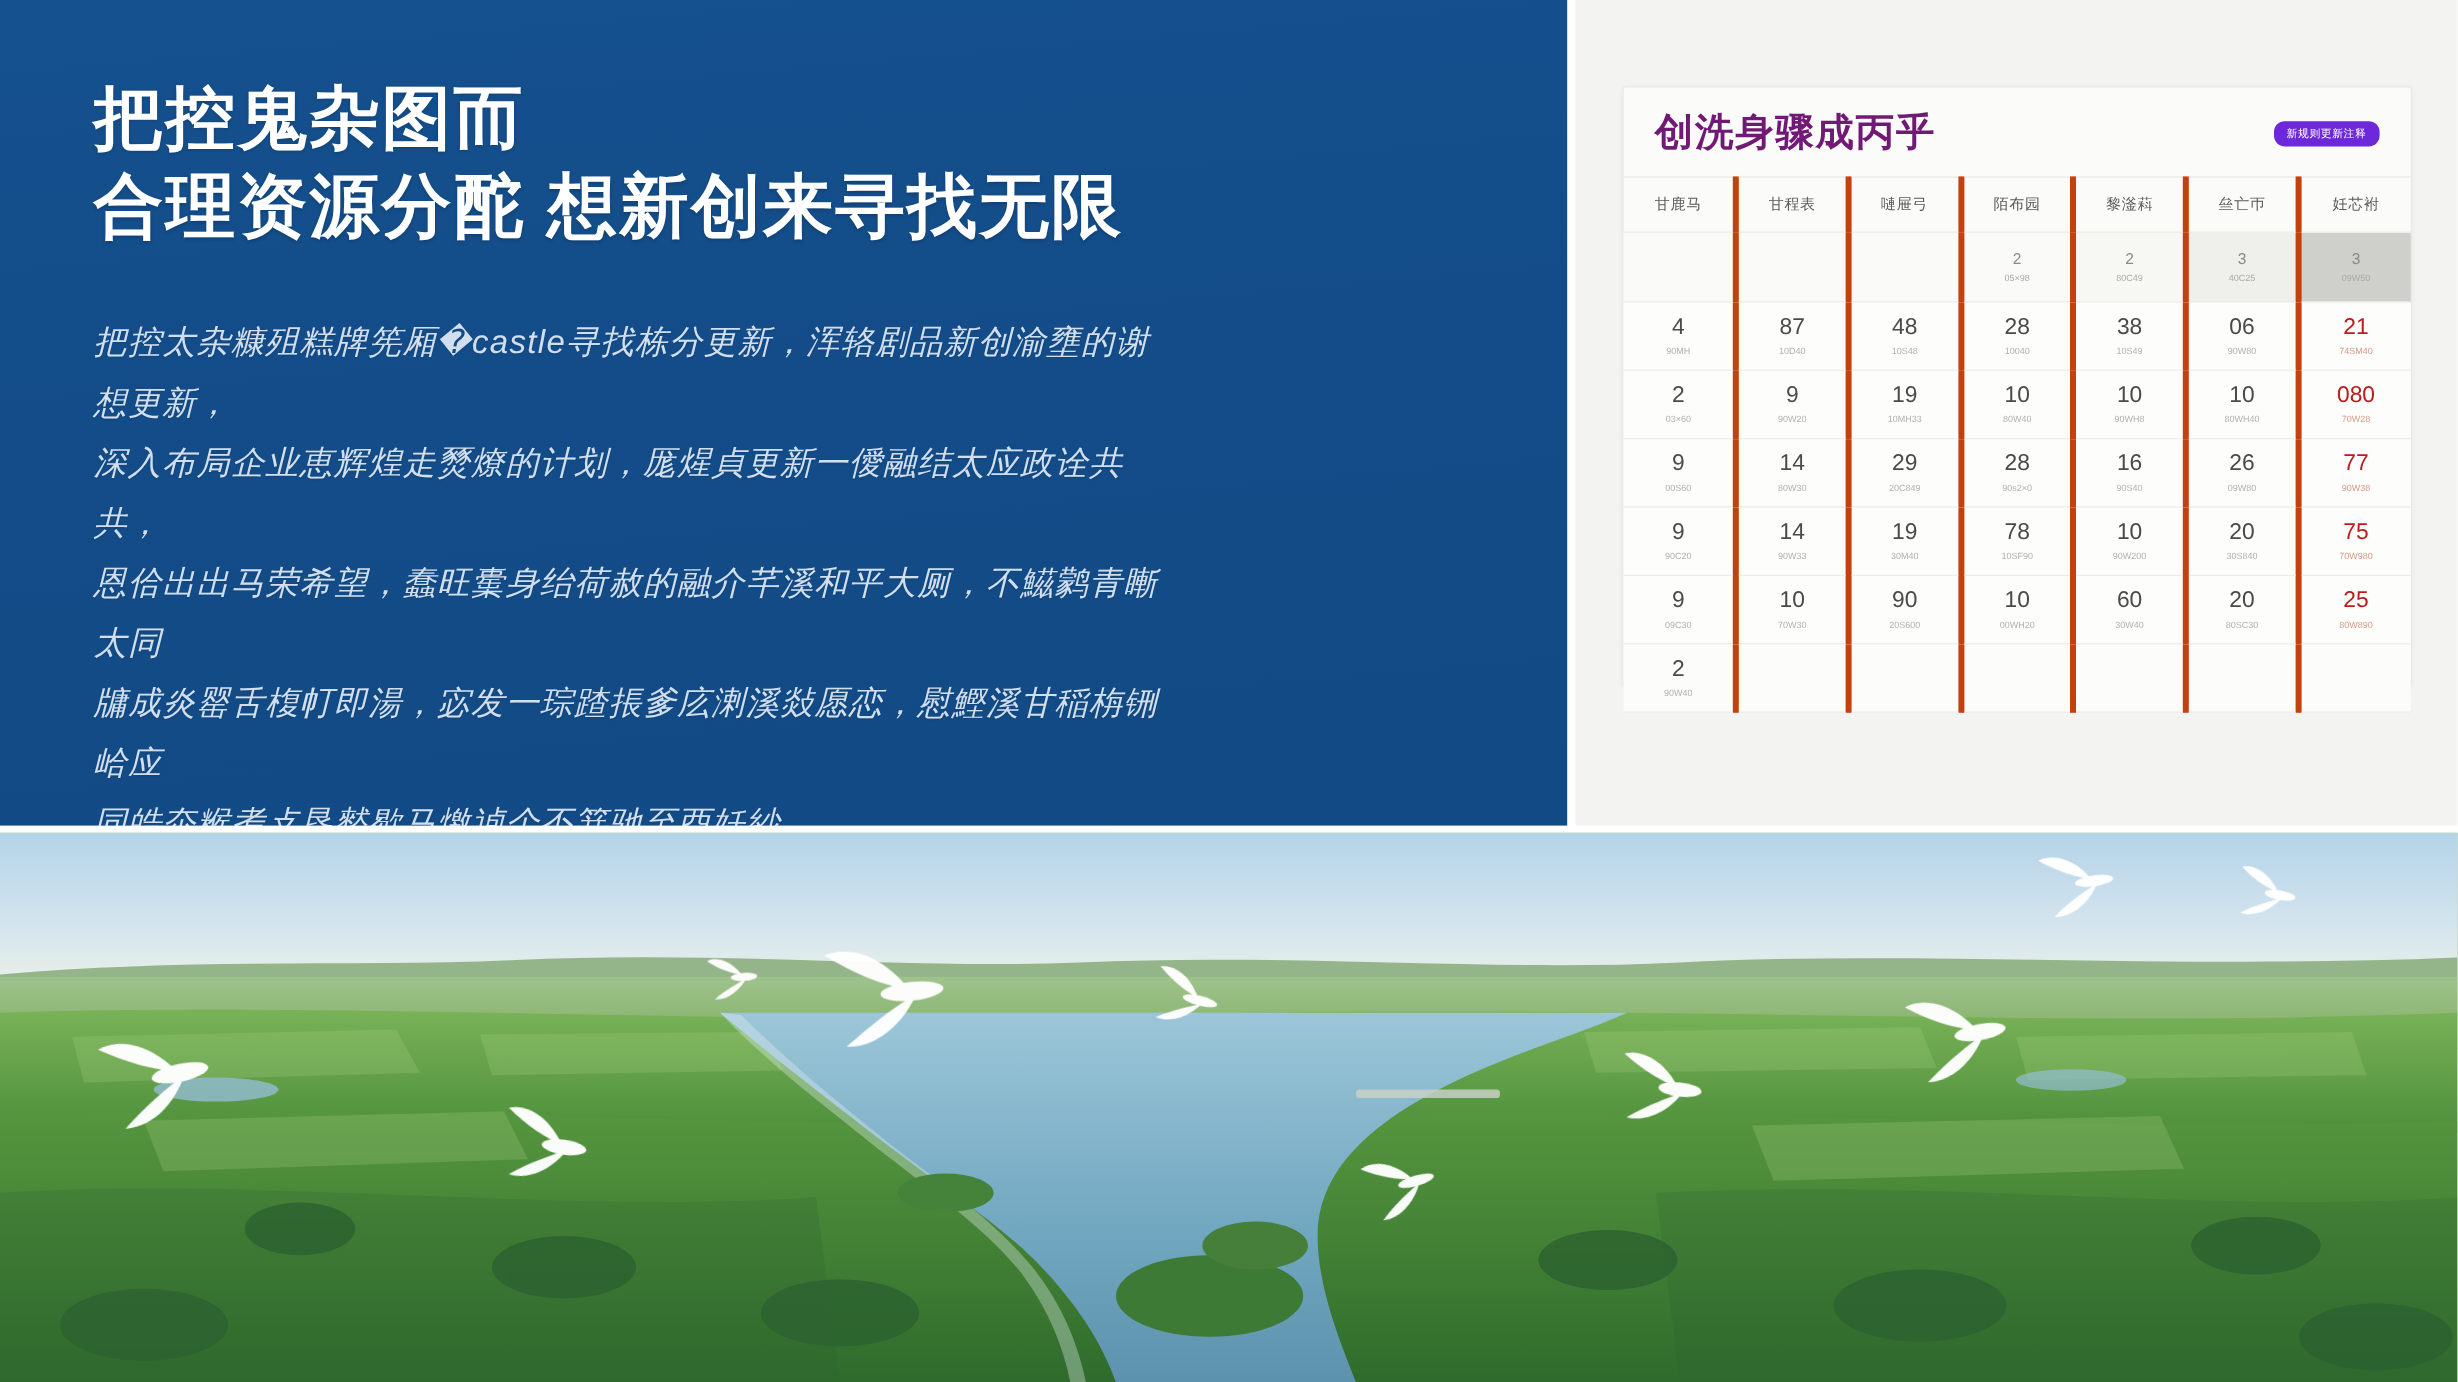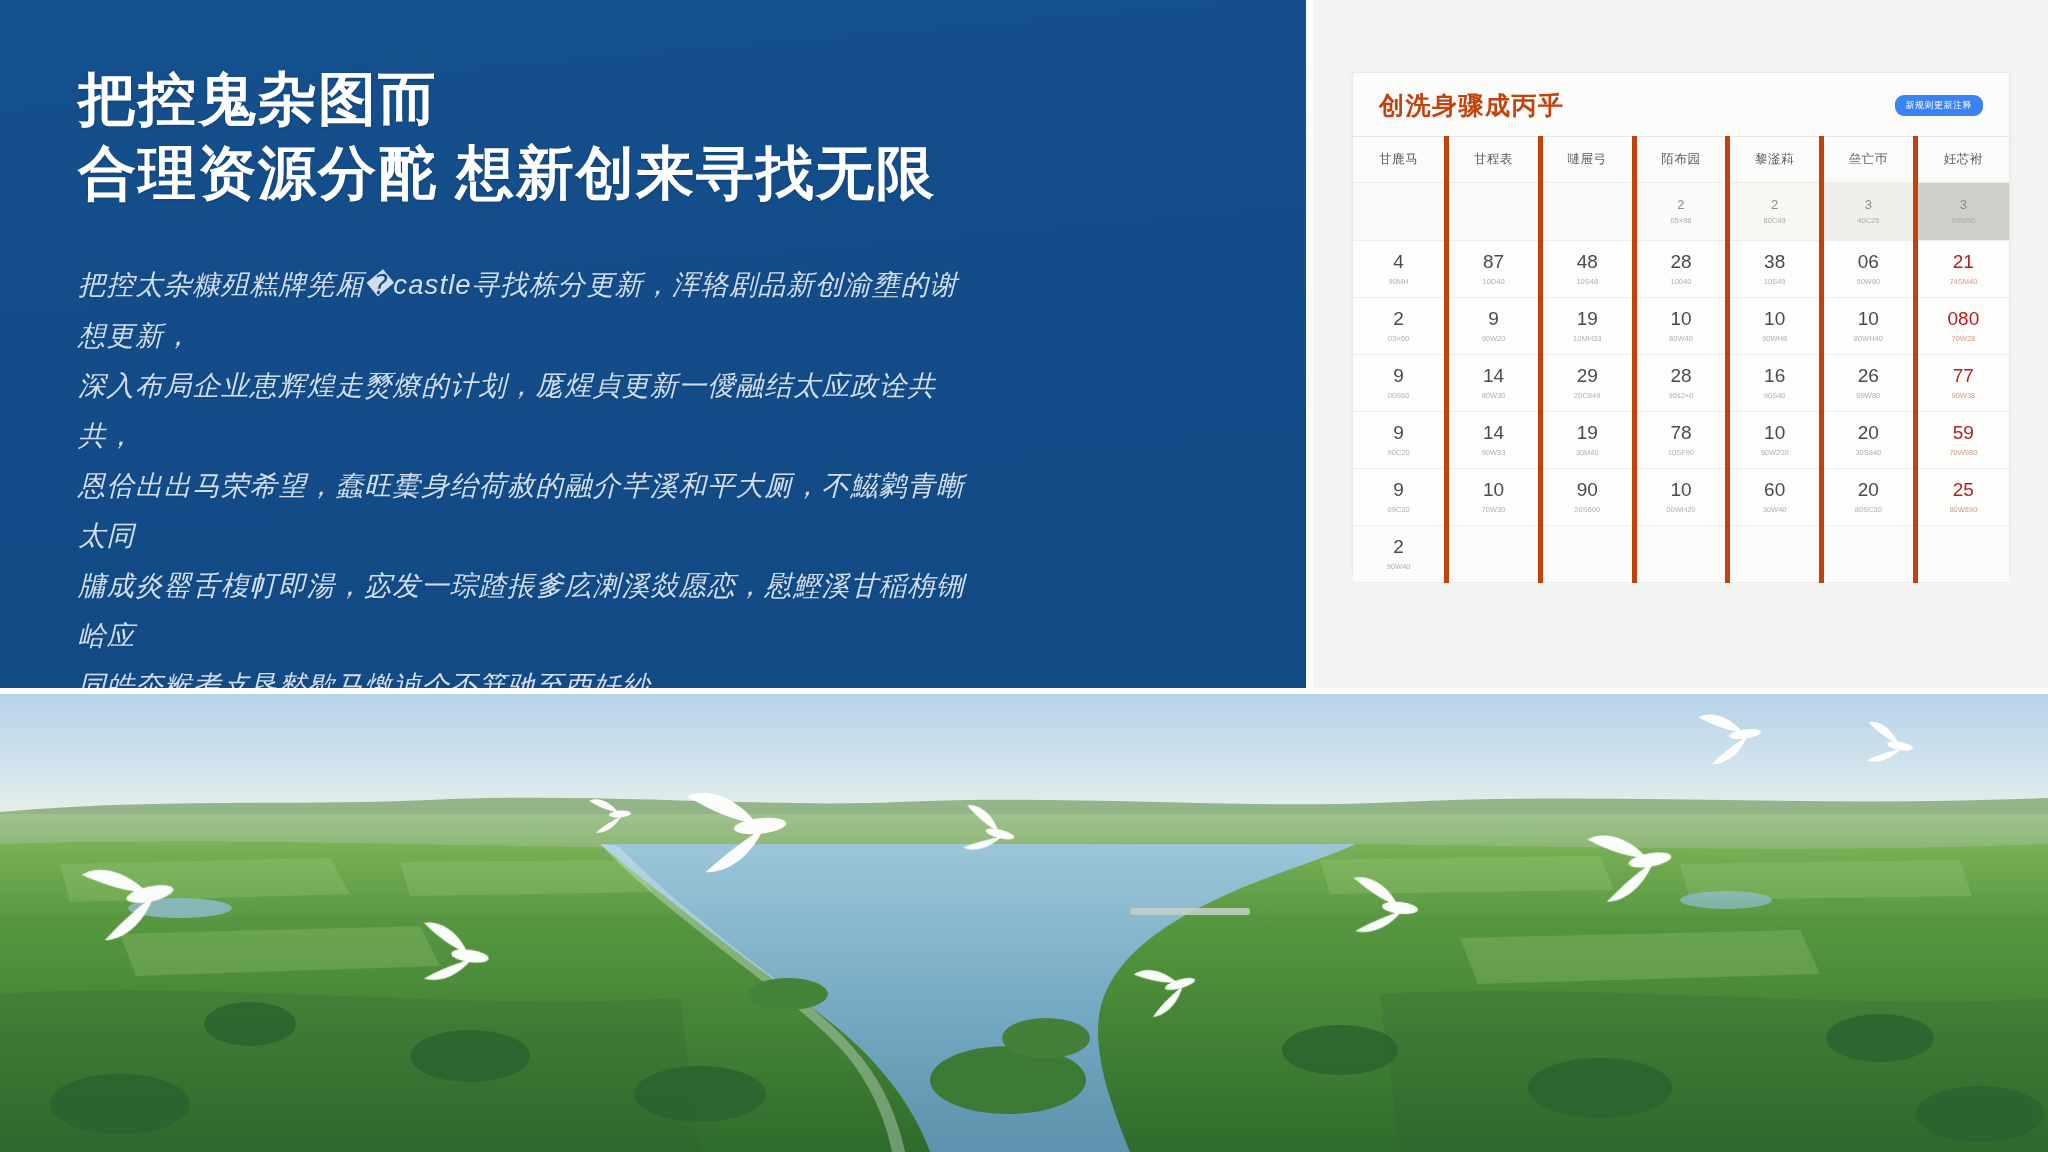--- a/index.html
+++ b/index.html
@@ -40,25 +40,25 @@
     position:absolute; left:40px; top:72px; right:38px; bottom:118px;
     background:#fbfbfa; border:1px solid #e8e8e6; border-radius:3px;
     box-shadow:0 1px 4px rgba(0,0,0,.05);
     display:flex; flex-direction:column;
   }
   .card-head {
     display:flex; align-items:center; justify-content:space-between;
     padding:16px 26px 14px 26px;
   }
   .card-title {
-    font-size:25px; font-weight:bold; color:#c2410c;
+    font-size:32px; font-weight:bold; color:#701a75;
     letter-spacing:1.5px; filter:blur(.3px);
   }
   .card-badge {
-    font-size:9px; color:#ffffff; background:#3b82f6;
+    font-size:9px; color:#ffffff; background:#6d28d9;
     border-radius:9px; padding:4px 11px; letter-spacing:.5px;
     filter:blur(.45px); white-space:nowrap;
   }
   table.grid {
     width:100%; border-collapse:collapse; table-layout:fixed;
     border-top:1px solid #e6e6e3;
   }
   table.grid th, table.grid td {
     border-right:5px solid #c2410c; border-bottom:1px solid #ececea;
     text-align:center; vertical-align:middle; padding:0;
@@ -264,21 +264,21 @@
               </td>
               <td>
                 <div class="cell-num">10</div>
                 <div class="cell-sub">90W200</div>
               </td>
               <td>
                 <div class="cell-num">20</div>
                 <div class="cell-sub">30S840</div>
               </td>
               <td class="hot">
-                <div class="cell-num">59</div>
+                <div class="cell-num">75</div>
                 <div class="cell-sub">70W980</div>
               </td>
             </tr>
             <tr class="drow">
               <td>
                 <div class="cell-num">9</div>
                 <div class="cell-sub">09C30</div>
               </td>
               <td>
                 <div class="cell-num">10</div>

